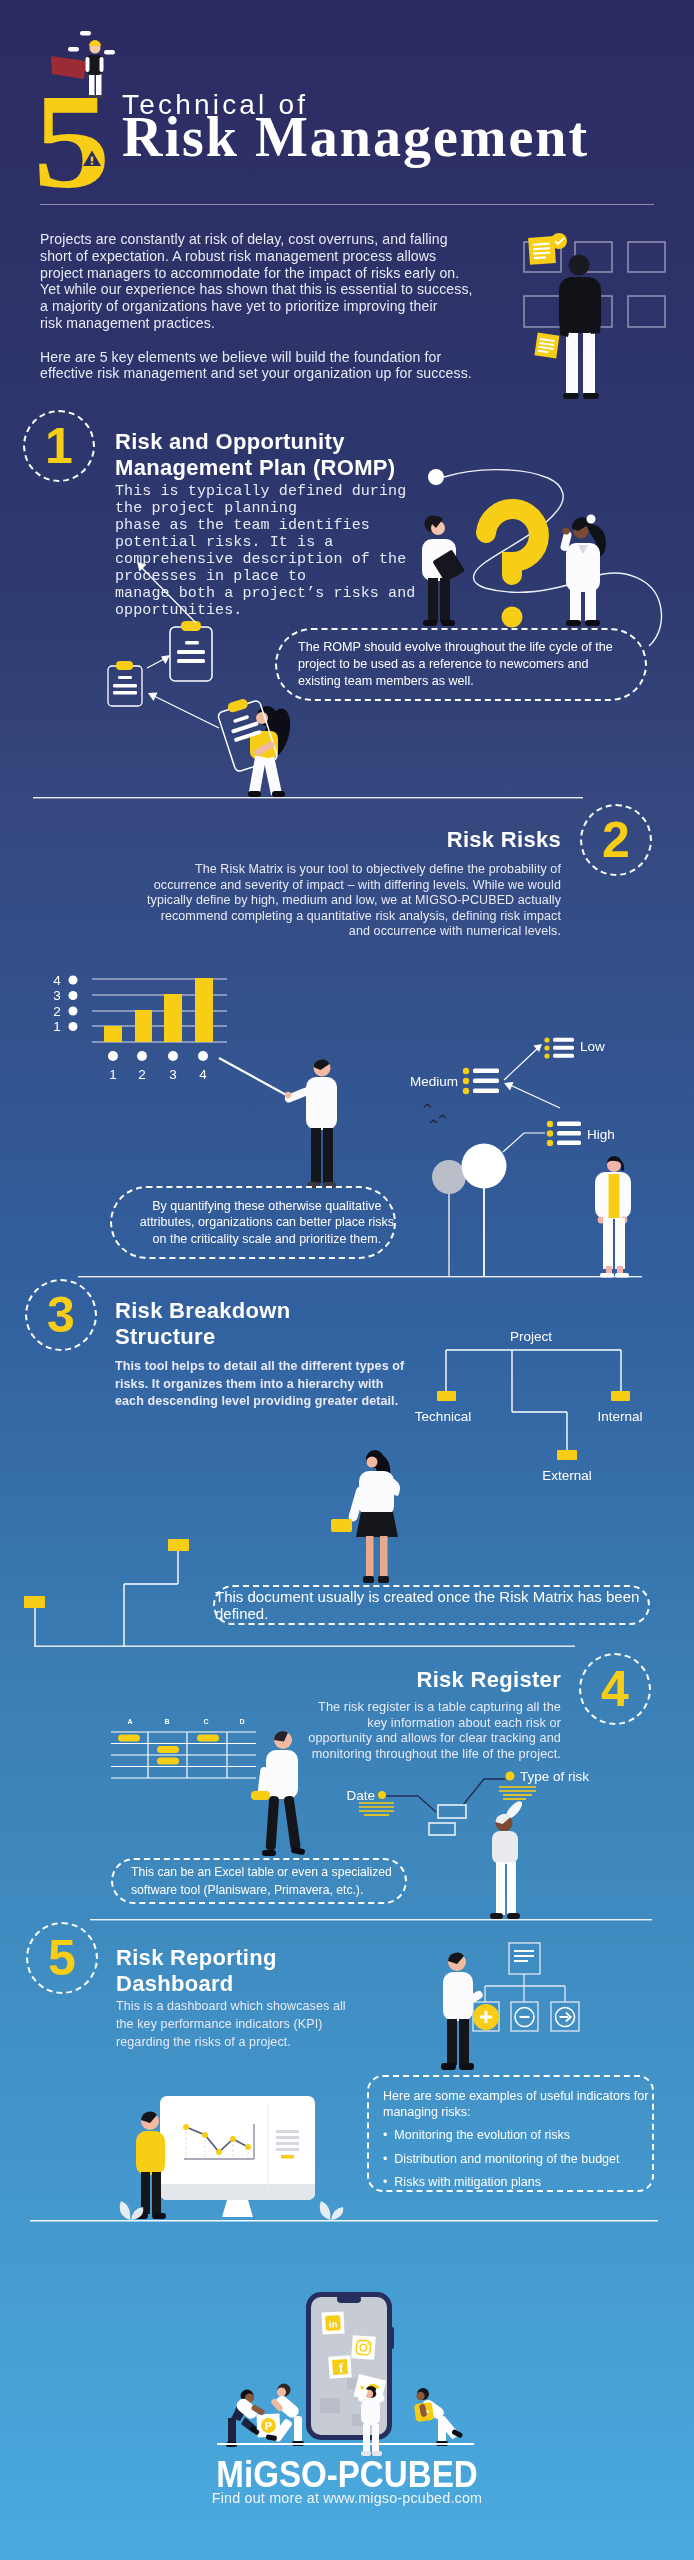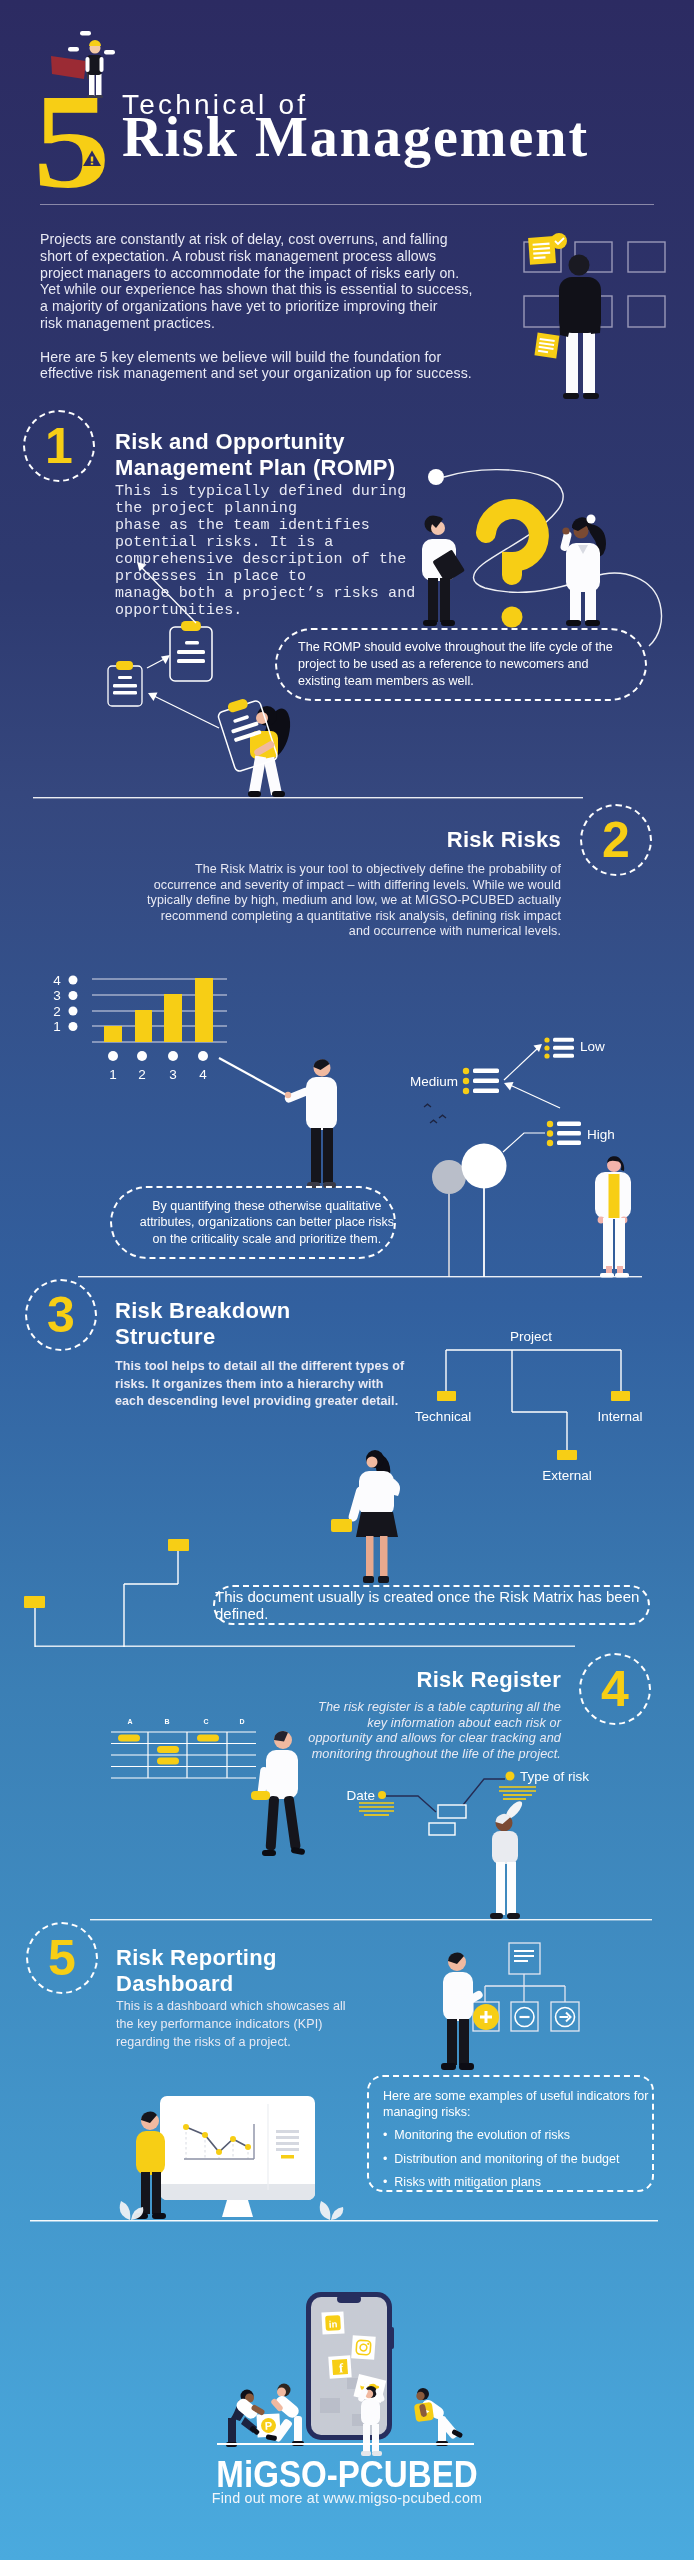--- a/index.html
+++ b/index.html
@@ -578,21 +578,24 @@
 
 <div class="abs numc" style="left:25px;top:1279px;width:68px;height:68px;font-size:50px;">3</div>
 <div class="abs ttl" style="left:115px;top:1298px;">Risk Breakdown<br>Structure</div>
 <div class="abs btxt" style="left:115px;top:1358px;width:320px;font-size:12.5px;line-height:17.5px;font-weight:bold;">This tool helps to detail all the different types of<br>risks. It organizes them into a hierarchy with<br>each descending level providing greater detail.</div>
 <div class="abs pill" style="left:213px;top:1585px;width:437px;height:40px;border-radius:20px;display:flex;align-items:center;justify-content:center;">
 <div style="font-size:15px;">This document usually is created once the Risk Matrix has been defined.</div>
     </div>
 
 <div class="abs numc" style="left:579px;top:1653px;width:68px;height:68px;font-size:50px;">4</div>
 <div class="abs ttl" style="right:133px;top:1667px;">Risk Register</div>
-<div class="abs btxt" style="right:133px;top:1700px;width:280px;text-align:right;font-size:12.7px;line-height:15.5px;font-style:italic;">The risk register is a table capturing all the<br>key information about each risk or<br>opportunity and allows for clear tracking and<br>monitoring throughout the life of the project.</div>
+<div class="abs btxt" style="right:133px;top:1700px;width:280px;text-align:right;font-size:12.7px;line-height:15.5px;">The risk register is a table capturing all the<br>key information about each risk or<br>opportunity and allows for clear tracking and<br>monitoring throughout the life of the project.</div>
+<div class="abs pill" style="left:111px;top:1858px;width:296px;height:46px;border-radius:23px;display:flex;align-items:center;">
+<div style="padding-left:18px;font-size:12.2px;line-height:18px;">This can be an Excel table or even a specialized<br>software tool (Planisware, Primavera, etc.).</div>
+    </div>
 
 <div class="abs numc" style="left:26px;top:1922px;width:68px;height:68px;font-size:50px;">5</div>
 <div class="abs ttl" style="left:116px;top:1945px;">Risk Reporting<br>Dashboard</div>
 <div class="abs btxt" style="left:116px;top:1997px;width:320px;font-size:12.5px;line-height:18px;">This is a dashboard which showcases all<br>the key performance indicators (KPI)<br>regarding the risks of a project.</div>
 <div class="abs pill" style="left:367px;top:2075px;width:287px;height:117px;border-radius:16px;box-sizing:border-box;">
 <div style="padding:11px 0 0 14px;font-size:12.5px;line-height:16px;">Here are some examples of useful indicators for<br>managing risks:</div>
 <div style="padding:7px 0 0 14px;font-size:12.5px;line-height:16px;">•&nbsp; Monitoring the evolution of risks</div>
 <div style="padding:8px 0 0 14px;font-size:12.5px;line-height:16px;">•&nbsp; Distribution and monitoring of the budget</div>
 <div style="padding:7px 0 0 14px;font-size:12.5px;line-height:16px;">•&nbsp; Risks with mitigation plans</div>
 </div>

